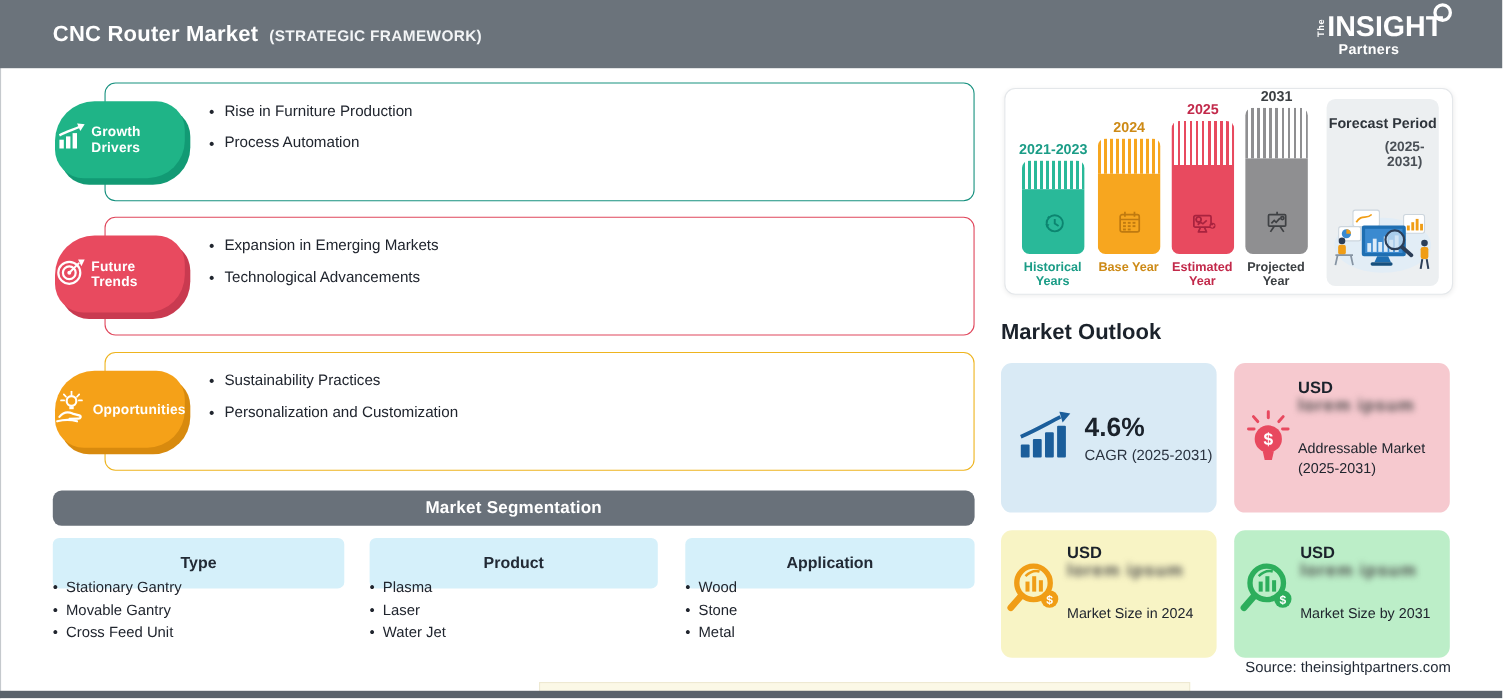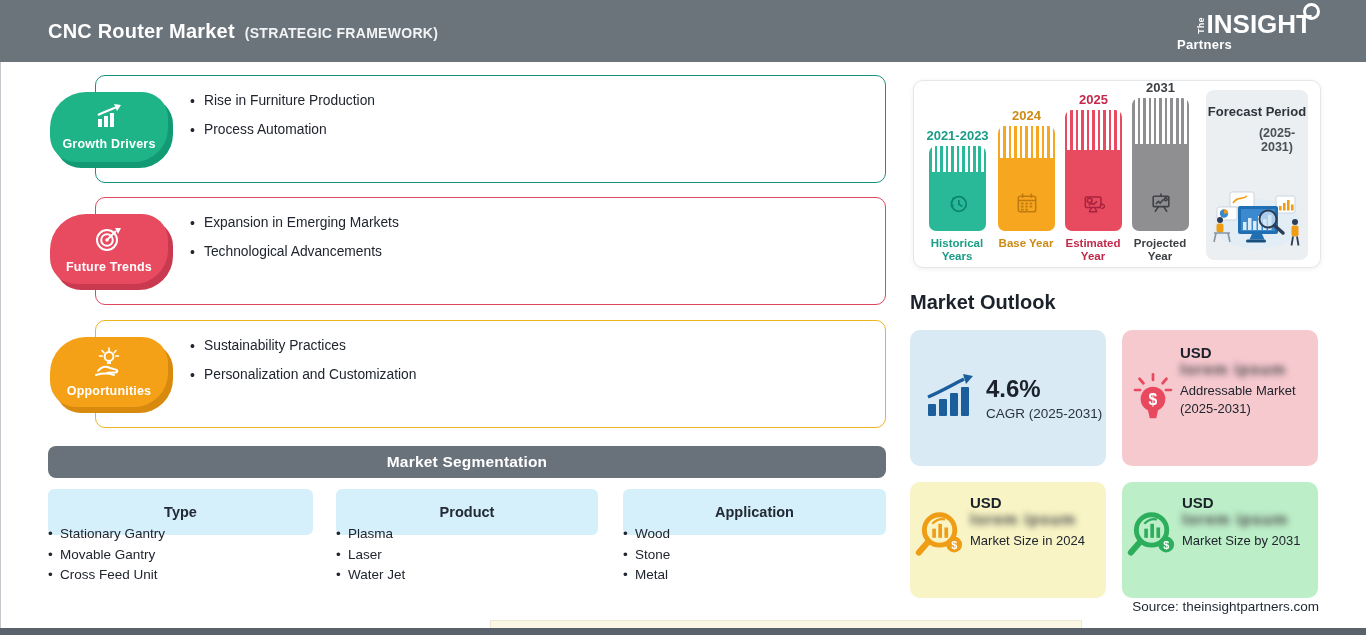--- a/index.html
+++ b/index.html
@@ -6,36 +6,36 @@
   body { background:#fff; font-family:"Liberation Sans", sans-serif; }
   .canvas { position:relative; width:1366px; height:635px; background:#fff; overflow:hidden;
             box-shadow: inset 1px 0 0 #c5c9cd; }
 
   
   .header { position:absolute; left:0; top:0; width:1366px; height:62px; background:#6b737b;
             display:flex; align-items:center; justify-content:space-between; padding:0 48px 0 48px; }
   .title-wrap { display:flex; align-items:baseline; gap:10px; }
   .title { color:#fff; font-size:20px; font-weight:bold; letter-spacing:.2px; }
   .subtitle { color:#f2f4f6; font-size:14px; font-weight:bold; letter-spacing:.3px; }
-  .logo { position:relative; color:#fff; width:135px; text-align:left; line-height:1; margin-right:6px; }
+  .logo { position:relative; color:#fff; width:135px; text-align:center; line-height:1; margin-right:6px; }
   .logo-row { display:flex; align-items:flex-end; justify-content:flex-end; }
   .logo-the { writing-mode:vertical-rl; transform:rotate(180deg); font-size:8.5px; font-weight:bold; letter-spacing:.5px; margin-right:1px; margin-bottom:3px; }
   .logo-insight { font-size:26px; font-weight:800; letter-spacing:0; }
   .logo-lens { position:absolute; right:-8px; top:-8px; width:17px; height:17px; border:3px solid #fff; border-radius:50%; }
   .logo-partners { font-size:13px; font-weight:bold; margin-top:1px; letter-spacing:.3px; }
 
   
   .frow { position:absolute; left:0; width:900px; height:110px; }
   .frow-box { position:absolute; left:95px; top:0; width:791px; height:108px; background:#fff;
               border-radius:10px; }
   .frow-bullets { position:absolute; left:190px; top:17px; list-style:none; }
   .frow-bullets li { position:relative; padding-left:14px; margin-bottom:11px; font-size:13.8px; color:#20252e; line-height:18px; }
   .frow-bullets li::before { content:"•"; position:absolute; left:0; top:0; color:#20252e; font-size:14px; }
   .badge { position:absolute; left:50px; top:17px; width:118px; height:70px; border-radius:36px 26px 34px 26px;
-           display:flex; flex-direction:column; align-items:center; justify-content:center; gap:3px; }
+           display:flex; flex-direction:row; align-items:center; justify-content:center; gap:3px; }
   .badge-label { color:#fff; font-size:12.5px; font-weight:bold; letter-spacing:.2px; }
   .badge-g { background:#1fb487; box-shadow:5px 6px 0 #129a74; }
   .badge-r { background:#e84a5f; box-shadow:5px 6px 0 #c93a50; }
   .badge-o { background:#f5a118; box-shadow:5px 6px 0 #d88a0e; }
   .box-g { border:1.6px solid #17917f; }
   .box-r { border:1.6px solid #e0475c; }
   .box-o { border:1.6px solid #eeb41f; }
 
   
   .seg-bar { position:absolute; left:48px; top:446px; width:838px; height:32px; background:#69717a;
@@ -68,21 +68,21 @@
   .card-blue  { left:910px;  top:330px; width:196px; height:136px; background:#d9eaf5; display:flex; align-items:center; padding-left:16px; gap:12px; }
   .card-pink  { left:1122px; top:330px; width:196px; height:136px; background:#f6c9cf; }
   .card-yellow{ left:910px;  top:482px; width:196px; height:116px; background:#f8f4c5; }
   .card-green { left:1122px; top:482px; width:196px; height:116px; background:#bceec8; }
   .cagr-val { font-size:24px; font-weight:bold; color:#1b222b; }
   .cagr-cap { font-size:13.5px; color:#2a3340; margin-top:3px; }
   .usd { font-size:15px; font-weight:bold; color:#1b222b; }
   .blurred { display:inline-block; font-size:16px; font-weight:bold; color:#4a4a4a; filter:blur(3px); letter-spacing:1px; white-space:nowrap; }
   .mo-text { position:absolute; left:58px; top:14px; width:130px; }
   .mo-text-sm { position:absolute; left:60px; top:12px; width:128px; }
-  .mo-cap { font-size:13px; color:#20252e; line-height:18px; margin-top:3px; }
+  .mo-cap { font-size:13px; color:#20252e; line-height:18px; margin-top:20px; }
   .mo-icon-abs { position:absolute; }
   .source { position:absolute; right:47px; top:599px; font-size:13.5px; color:#1f2733; }
 
   
   .next-strip { position:absolute; left:490px; top:620px; width:592px; height:9px; background:#fbf8e6; border:1px solid #eee9d2; }
   .bottom-bar { position:absolute; left:0; top:628px; width:1366px; height:7px; background:#5a626b; }
 </style>
 </head>
 <body>
 

